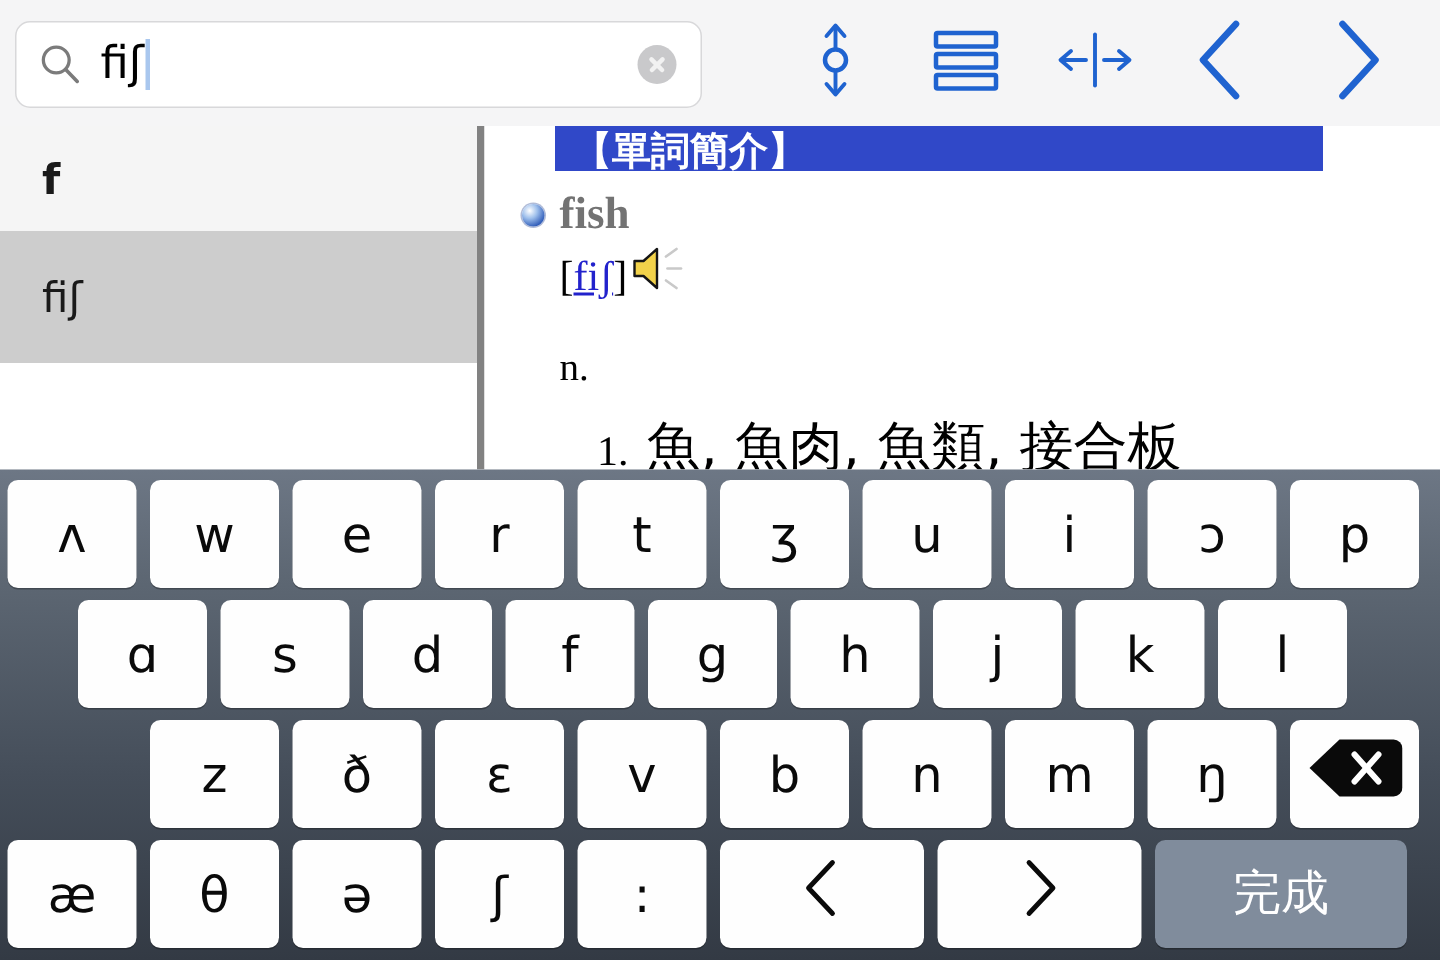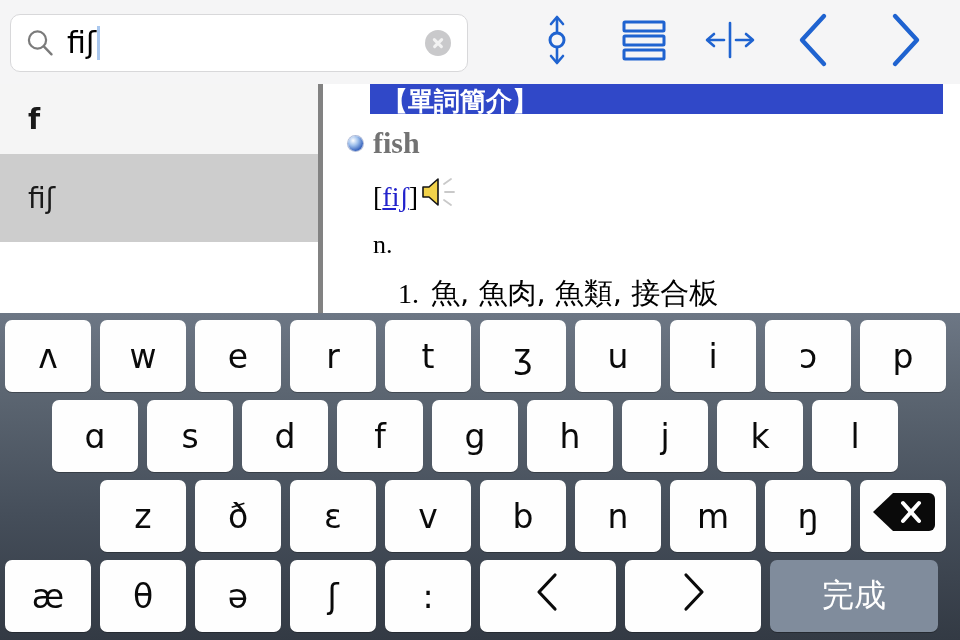--- a/index.html
+++ b/index.html
@@ -84,21 +84,21 @@
     position: absolute; left: 318px; top: 0; width: 5px; height: 229px;
     background: #828282;
   }
 
   .content {
     position: absolute; left: 323px; top: 0; width: 637px; height: 229px;
     background: #ffffff; overflow: hidden;
   }
   .banner {
     position: absolute; left: 47px; top: -2px;
-    width: 573px; height: 32px;
+    width: 512px; height: 32px;
     background: #3048c8;
     color: #ffffff; font-size: 26px; font-weight: bold;
     font-family: "DejaVu Sans", sans-serif;
     display: flex; align-items: flex-end;
     padding-left: 12px; overflow: hidden; line-height: 0.96;
   }
   .entry-head {
     position: absolute; left: 25px; top: 44px;
     display: flex; align-items: center; gap: 10px;
   }
@@ -107,41 +107,41 @@
     background: radial-gradient(circle at 34% 30%, #ffffff 0%, #9fc0ec 35%, #2a57b6 78%, #17306e 100%);
     box-shadow: 0 0 0 1px rgba(30,60,140,0.35);
     flex: 0 0 auto;
   }
   .entry-word {
     font-family: "Liberation Serif", "DejaVu Serif", serif;
     font-size: 30px; font-weight: bold; color: #737373;
     line-height: 1;
   }
   .pron-row {
-    position: absolute; left: 50px; top: 97px;
+    position: absolute; left: 50px; top: 84px;
     display: flex; align-items: center;
   }
   .pron-text {
     font-family: "Liberation Serif", "DejaVu Serif", serif;
     font-size: 28px; color: #000; line-height: 1;
   }
   .pron-text .lnk { color: #2222cc; text-decoration: underline; }
   .speaker { margin-left: 2px; margin-top: -6px; }
   .pos {
     position: absolute; left: 50px; top: 146px;
     font-family: "Liberation Serif", "DejaVu Serif", serif;
     font-size: 26px; color: #000;
   }
   .sense {
     position: absolute; left: 75px; top: 190px;
     font-family: "Liberation Serif", "DejaVu Serif", serif;
     font-size: 28px; color: #000; white-space: nowrap;
   }
   .sense .num { margin-right: 12px; }
-  .sense .cjk { font-family: "DejaVu Sans", sans-serif; font-size: 29px; }
+  .sense .cjk { font-family: "DejaVu Sans", sans-serif; font-size: 36px; }
 
   
   .keyboard {
     position: absolute; left: 0; top: 313px; width: 960px; height: 327px;
     background: linear-gradient(to bottom, #6d7785 0%, #5d6773 22%, #454e5a 62%, #333a44 100%);
   }
   .krow { display: flex; position: absolute; width: 960px; }
   .krow.r1 { top: 7px;   left: 0; }
   .krow.r2 { top: 87px;  left: 0; }
   .krow.r3 { top: 167px; left: 0; }

